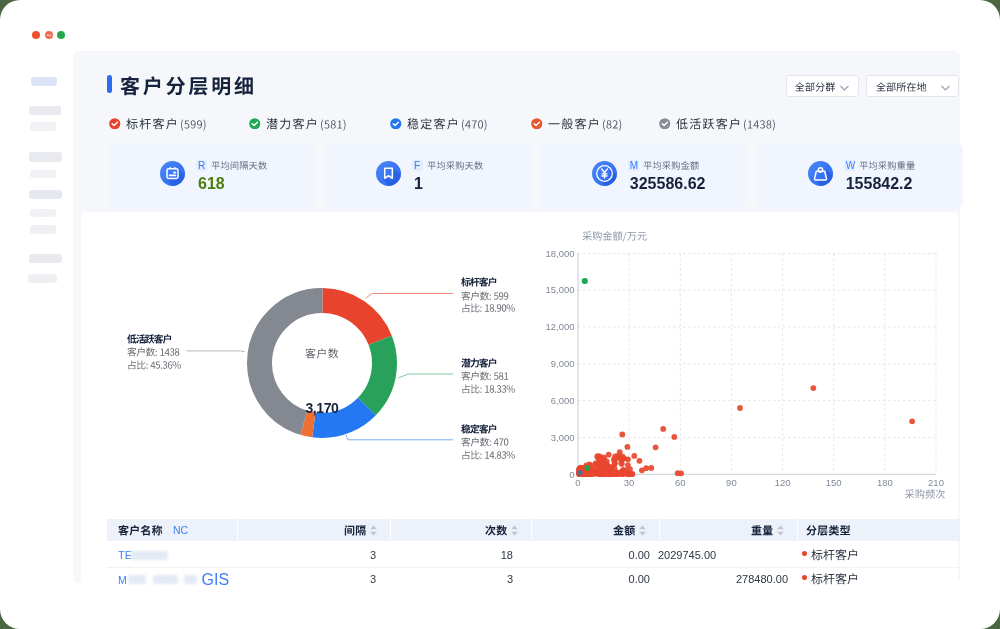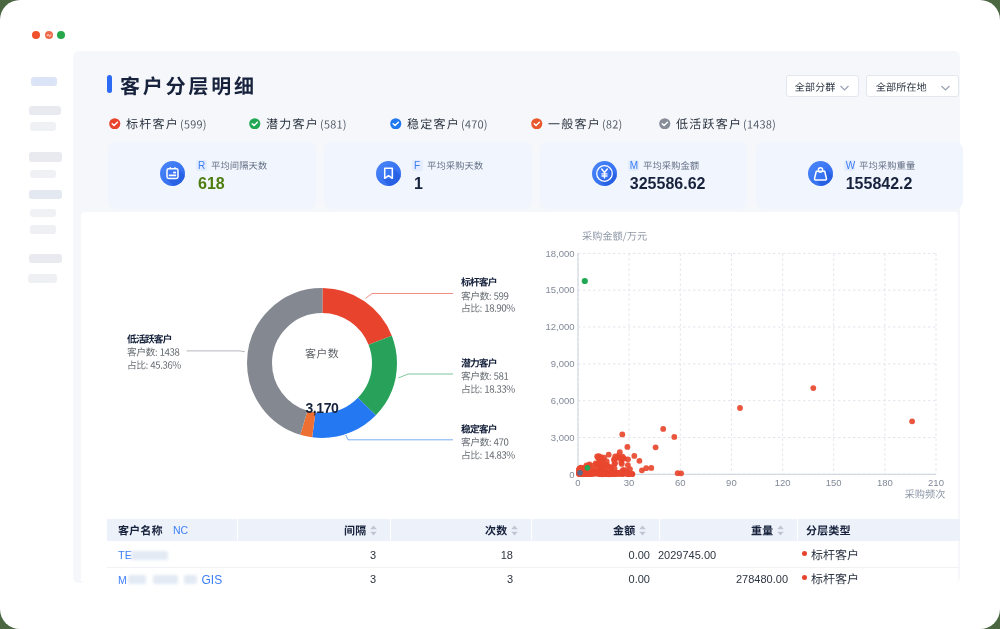--- a/index.html
+++ b/index.html
@@ -515,21 +515,21 @@
 <div class="abs" style="position:absolute;top:549.7px;font-size:11px;color:#2c3542;font-weight:normal;line-height:11px;left:520px;width:130px;text-align:right;">0.00</div>
 <div class="abs" style="position:absolute;top:549.7px;font-size:11px;color:#2c3542;font-weight:normal;line-height:11px;left:658px;width:130px;text-align:left;">2029745.00</div>
 <div class="abs" style="left:801.5px;top:550.7px;width:5px;height:5px;border-radius:50%;background:#e8432d"></div>
 <svg style="position:absolute;left:811.0px;top:548.5px;overflow:visible" width="49" height="13" viewBox="0 -10.32 49 12.96">
       <path transform="translate(0.0 0)" d="M5.6 -9.2V-8.3H10.8V-9.2ZM9.3 -3.9C9.9 -2.7 10.5 -1.1 10.7 -0.2L11.5 -0.5C11.3 -1.4 10.7 -3.0 10.1 -4.1ZM5.9 -4.1C5.6 -2.8 5.0 -1.5 4.4 -0.7C4.6 -0.6 4.9 -0.3 5.1 -0.2C5.7 -1.1 6.3 -2.5 6.7 -3.9ZM5.1 -6.3V-5.4H7.6V-0.2C7.6 -0.1 7.6 -0.0 7.4 0.0C7.2 0.0 6.7 0.0 6.1 -0.0C6.2 0.3 6.3 0.6 6.3 0.9C7.2 0.9 7.7 0.9 8.1 0.7C8.4 0.6 8.5 0.3 8.5 -0.2V-5.4H11.5V-6.3ZM2.4 -10.1V-7.5H0.6V-6.7H2.2C1.8 -5.2 1.1 -3.5 0.3 -2.6C0.5 -2.4 0.7 -2.0 0.8 -1.7C1.4 -2.5 2.0 -3.8 2.4 -5.1V0.9H3.3V-5.3C3.7 -4.7 4.2 -4.0 4.4 -3.6L4.9 -4.3C4.7 -4.7 3.7 -6.0 3.3 -6.4V-6.7H4.9V-7.5H3.3V-10.1Z M16.9 -5.1V-4.3H19.8V0.9H20.7V-4.3H23.6V-5.1H20.7V-8.4H23.2V-9.3H17.3V-8.4H19.8V-5.1ZM14.6 -10.1V-7.5H12.6V-6.6H14.5C14.0 -5.0 13.2 -3.1 12.3 -2.1C12.5 -1.9 12.7 -1.5 12.8 -1.3C13.5 -2.1 14.1 -3.4 14.6 -4.8V0.9H15.4V-4.5C15.9 -3.9 16.4 -3.2 16.6 -2.8L17.2 -3.6C16.9 -3.9 15.9 -5.1 15.4 -5.6V-6.6H17.1V-7.5H15.4V-10.1Z M28.3 -6.3H31.9C31.4 -5.8 30.8 -5.3 30.0 -4.8C29.3 -5.3 28.7 -5.7 28.2 -6.3ZM28.5 -8.0C27.9 -7.0 26.8 -6.0 25.1 -5.2C25.3 -5.1 25.6 -4.8 25.7 -4.6C26.4 -4.9 27.0 -5.3 27.6 -5.8C28.0 -5.3 28.6 -4.8 29.2 -4.4C27.7 -3.7 26.0 -3.2 24.4 -2.9C24.6 -2.7 24.8 -2.3 24.9 -2.1C25.5 -2.2 26.1 -2.4 26.8 -2.6V0.9H27.7V0.5H32.4V0.9H33.3V-2.6C33.9 -2.5 34.4 -2.4 35.0 -2.3C35.1 -2.5 35.4 -2.9 35.6 -3.1C33.9 -3.3 32.2 -3.8 30.9 -4.4C31.9 -5.1 32.7 -5.8 33.3 -6.7L32.7 -7.1L32.5 -7.1H29.0C29.2 -7.3 29.3 -7.5 29.5 -7.8ZM30.0 -3.9C30.9 -3.4 31.8 -3.0 32.9 -2.7H27.3C28.3 -3.0 29.2 -3.4 30.0 -3.9ZM27.7 -0.2V-2.0H32.4V-0.2ZM29.2 -10.0C29.4 -9.7 29.6 -9.3 29.7 -9.0H24.9V-6.7H25.8V-8.2H34.2V-6.7H35.1V-9.0H30.8C30.6 -9.4 30.3 -9.8 30.1 -10.2Z M39.0 -7.4H45.2V-5.0H39.0L39.0 -5.6ZM41.3 -9.9C41.5 -9.4 41.8 -8.7 41.9 -8.2H38.0V-5.6C38.0 -3.8 37.9 -1.3 36.4 0.5C36.6 0.6 37.0 0.9 37.2 1.0C38.4 -0.4 38.8 -2.4 38.9 -4.1H45.2V-3.3H46.1V-8.2H42.3L42.9 -8.4C42.7 -8.9 42.4 -9.6 42.2 -10.1Z" fill="#2c3542"></path>
     </svg>
 <div class="abs" style="position:absolute;top:574.7px;font-size:10.5px;color:#3d7ff7;font-weight:normal;line-height:10.5px;left:118px;">M</div>
 <div class="abs" style="left:127.5px;top:575.3px;width:18px;height:9px;background:#e3eaf4;border-radius:2px;filter:blur(1.6px)"></div>
 <div class="abs" style="left:152.5px;top:575.3px;width:25px;height:9px;background:#e3eaf4;border-radius:2px;filter:blur(1.6px)"></div>
 <div class="abs" style="left:184px;top:575.3px;width:13px;height:9px;background:#e3eaf4;border-radius:2px;filter:blur(1.6px)"></div>
-<div class="abs" style="position:absolute;top:574.7px;font-size:12px;color:#3d7ff7;font-weight:normal;line-height:10.5px;left:201.5px;">GIS</div>
+<div class="abs" style="position:absolute;top:574.7px;font-size:16px;color:#3d7ff7;font-weight:normal;line-height:10.5px;left:201.5px;">GIS</div>
 <div class="abs" style="position:absolute;top:574.3px;font-size:11px;color:#2c3542;font-weight:normal;line-height:11px;left:246px;width:130px;text-align:right;">3</div>
 <div class="abs" style="position:absolute;top:574.3px;font-size:11px;color:#2c3542;font-weight:normal;line-height:11px;left:383px;width:130px;text-align:right;">3</div>
 <div class="abs" style="position:absolute;top:574.3px;font-size:11px;color:#2c3542;font-weight:normal;line-height:11px;left:520px;width:130px;text-align:right;">0.00</div>
 <div class="abs" style="position:absolute;top:574.3px;font-size:11px;color:#2c3542;font-weight:normal;line-height:11px;left:658px;width:130px;text-align:right;">278480.00</div>
 <div class="abs" style="left:801.5px;top:575.3px;width:5px;height:5px;border-radius:50%;background:#e8432d"></div>
 <svg style="position:absolute;left:811.0px;top:573.1px;overflow:visible" width="49" height="13" viewBox="0 -10.32 49 12.96">
       <path transform="translate(0.0 0)" d="M5.6 -9.2V-8.3H10.8V-9.2ZM9.3 -3.9C9.9 -2.7 10.5 -1.1 10.7 -0.2L11.5 -0.5C11.3 -1.4 10.7 -3.0 10.1 -4.1ZM5.9 -4.1C5.6 -2.8 5.0 -1.5 4.4 -0.7C4.6 -0.6 4.9 -0.3 5.1 -0.2C5.7 -1.1 6.3 -2.5 6.7 -3.9ZM5.1 -6.3V-5.4H7.6V-0.2C7.6 -0.1 7.6 -0.0 7.4 0.0C7.2 0.0 6.7 0.0 6.1 -0.0C6.2 0.3 6.3 0.6 6.3 0.9C7.2 0.9 7.7 0.9 8.1 0.7C8.4 0.6 8.5 0.3 8.5 -0.2V-5.4H11.5V-6.3ZM2.4 -10.1V-7.5H0.6V-6.7H2.2C1.8 -5.2 1.1 -3.5 0.3 -2.6C0.5 -2.4 0.7 -2.0 0.8 -1.7C1.4 -2.5 2.0 -3.8 2.4 -5.1V0.9H3.3V-5.3C3.7 -4.7 4.2 -4.0 4.4 -3.6L4.9 -4.3C4.7 -4.7 3.7 -6.0 3.3 -6.4V-6.7H4.9V-7.5H3.3V-10.1Z M16.9 -5.1V-4.3H19.8V0.9H20.7V-4.3H23.6V-5.1H20.7V-8.4H23.2V-9.3H17.3V-8.4H19.8V-5.1ZM14.6 -10.1V-7.5H12.6V-6.6H14.5C14.0 -5.0 13.2 -3.1 12.3 -2.1C12.5 -1.9 12.7 -1.5 12.8 -1.3C13.5 -2.1 14.1 -3.4 14.6 -4.8V0.9H15.4V-4.5C15.9 -3.9 16.4 -3.2 16.6 -2.8L17.2 -3.6C16.9 -3.9 15.9 -5.1 15.4 -5.6V-6.6H17.1V-7.5H15.4V-10.1Z M28.3 -6.3H31.9C31.4 -5.8 30.8 -5.3 30.0 -4.8C29.3 -5.3 28.7 -5.7 28.2 -6.3ZM28.5 -8.0C27.9 -7.0 26.8 -6.0 25.1 -5.2C25.3 -5.1 25.6 -4.8 25.7 -4.6C26.4 -4.9 27.0 -5.3 27.6 -5.8C28.0 -5.3 28.6 -4.8 29.2 -4.4C27.7 -3.7 26.0 -3.2 24.4 -2.9C24.6 -2.7 24.8 -2.3 24.9 -2.1C25.5 -2.2 26.1 -2.4 26.8 -2.6V0.9H27.7V0.5H32.4V0.9H33.3V-2.6C33.9 -2.5 34.4 -2.4 35.0 -2.3C35.1 -2.5 35.4 -2.9 35.6 -3.1C33.9 -3.3 32.2 -3.8 30.9 -4.4C31.9 -5.1 32.7 -5.8 33.3 -6.7L32.7 -7.1L32.5 -7.1H29.0C29.2 -7.3 29.3 -7.5 29.5 -7.8ZM30.0 -3.9C30.9 -3.4 31.8 -3.0 32.9 -2.7H27.3C28.3 -3.0 29.2 -3.4 30.0 -3.9ZM27.7 -0.2V-2.0H32.4V-0.2ZM29.2 -10.0C29.4 -9.7 29.6 -9.3 29.7 -9.0H24.9V-6.7H25.8V-8.2H34.2V-6.7H35.1V-9.0H30.8C30.6 -9.4 30.3 -9.8 30.1 -10.2Z M39.0 -7.4H45.2V-5.0H39.0L39.0 -5.6ZM41.3 -9.9C41.5 -9.4 41.8 -8.7 41.9 -8.2H38.0V-5.6C38.0 -3.8 37.9 -1.3 36.4 0.5C36.6 0.6 37.0 0.9 37.2 1.0C38.4 -0.4 38.8 -2.4 38.9 -4.1H45.2V-3.3H46.1V-8.2H42.3L42.9 -8.4C42.7 -8.9 42.4 -9.6 42.2 -10.1Z" fill="#2c3542"></path>
     </svg>
 <div class="abs" style="left:107px;top:566.5px;width:852px;height:1px;background:#f0f2f5"></div>
 </div>

